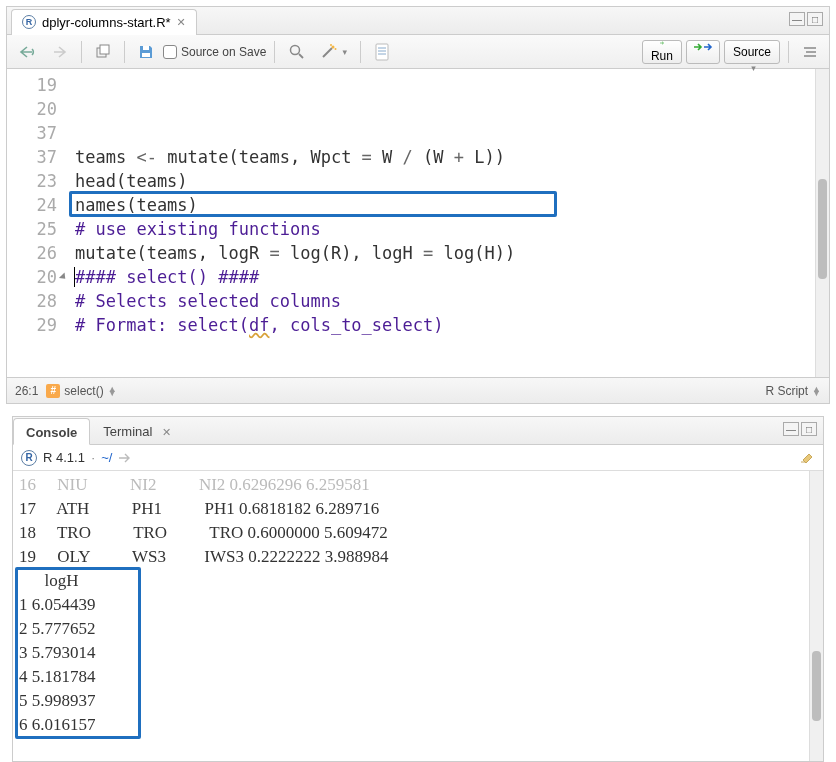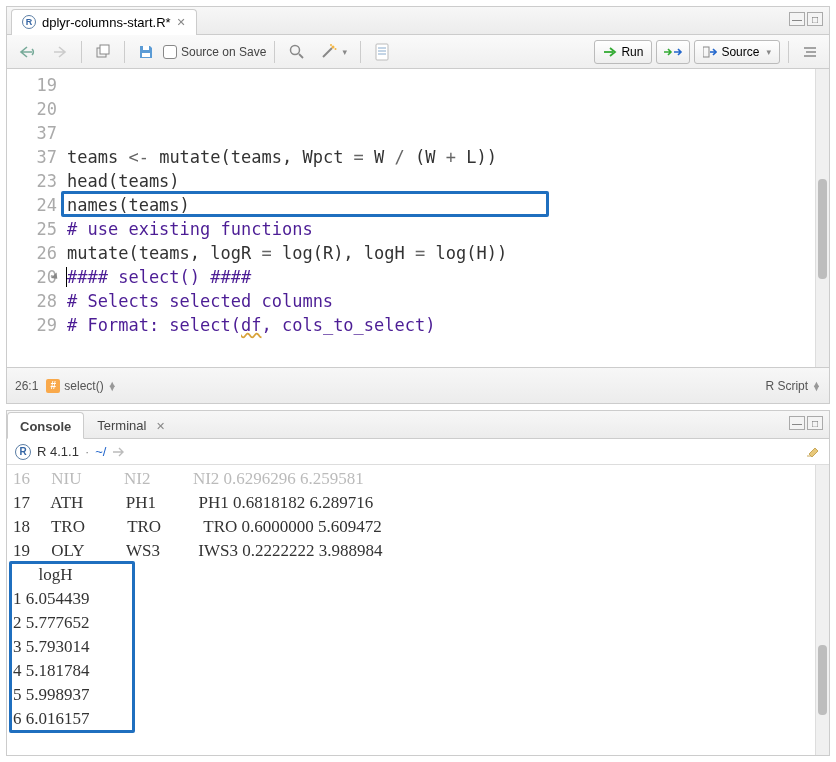--- a/index.html
+++ b/index.html
@@ -12,21 +12,21 @@
     overflow: hidden;
     color: #333;
   }
   .pane {
     border: 1px solid #ccc;
     background: #fff;
     display: flex;
     flex-direction: column;
   }
   .editor-pane { height: 398px; margin: 6px; }
-  .console-pane { height: 346px; margin: 6px; }
+  .console-pane { height: 346px; margin: 12px; }
 
   
   .tab-strip {
     display: flex;
     align-items: center;
     background: linear-gradient(#f7f7f7,#ececec);
     border-bottom: 1px solid #ccc;
     height: 28px;
     position: relative;
   }
@@ -77,28 +77,28 @@
   .tbtn svg { display:block; }
   .tsep { width:1px;height:22px;background:#ccc;margin:0 4px; }
   .checkbox {
     width:14px;height:14px;border:1px solid #888;border-radius:3px;background:#fff;
     margin-right:4px;
   }
   .tlabel { font-size:12px;color:#444;display:flex;align-items:center; }
   .spacer { flex:1; }
   .runbtn {
     border:1px solid #bbb;background:linear-gradient(#fff,#eee);
-    height:24px;padding:0 8px;border-radius:3px;display:flex;align-items:center;gap:4px;font-size:12px;
+    height:24px;padding:0 8px;border-radius:3px;display:flex;align-items:center;gap:4px;font-size:12px;flex-direction:column;
   }
 
   
   .code-area {
     flex:1;display:flex;overflow:hidden;position:relative;
     font-family: "Menlo","Consolas","DejaVu Sans Mono",monospace;
-    font-size:17px;line-height:24px;
+    font-size:17px;line-height:24px;gap:8px;
   }
   .gutter {
     width:60px;text-align:right;color:#aaa;padding:4px 10px 4px 0;
     user-select:none;
   }
   .code {
     flex:1;padding:4px 0;white-space:pre;position:relative;
   }
   .code .op { color:#666; }
   .code .com { color:#4c1d95; }
@@ -114,21 +114,21 @@
   }
   .vscroll {
     width:14px;background:#f0f0f0;border-left:1px solid #ddd;position:relative;
   }
   .vscroll .thumb {
     position:absolute;left:2px;right:2px;background:#bdbdbd;border-radius:4px;
   }
 
   
   .statusbar {
-    height:36px;border-top:1px solid #ccc;background:linear-gradient(#f7f7f7,#ececec);
+    height:26px;border-top:1px solid #ccc;background:linear-gradient(#f7f7f7,#ececec);
     display:flex;align-items:center;font-size:12px;color:#555;padding:0 8px;gap:8px;
   }
   .sb-badge {
     background:#f9a94b;color:#fff;font-weight:bold;border-radius:2px;
     width:14px;height:14px;display:flex;align-items:center;justify-content:center;font-size:10px;
   }
   .sb-sort { color:#999;font-size:9px;line-height:4px; }
 
   
   .console-tabs {

